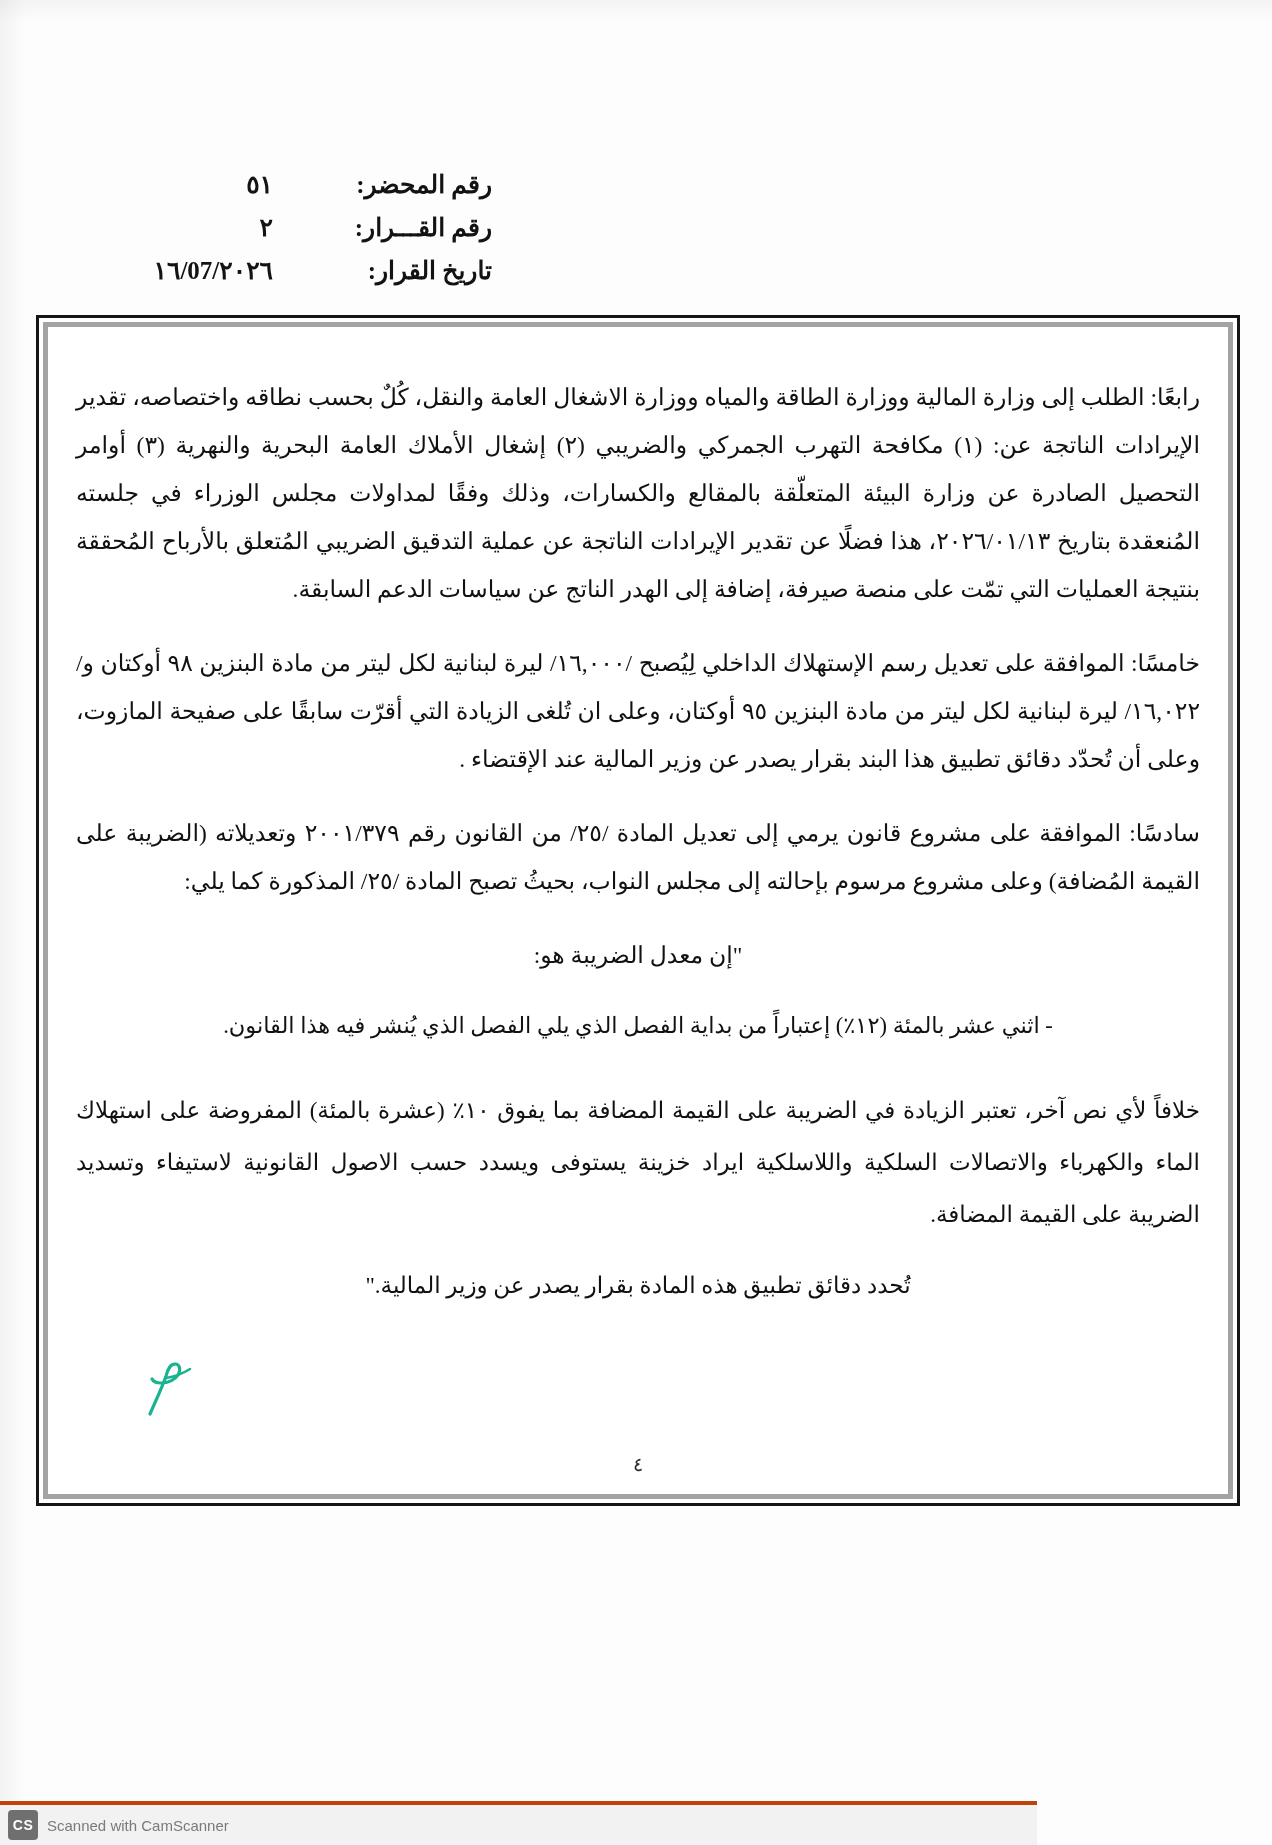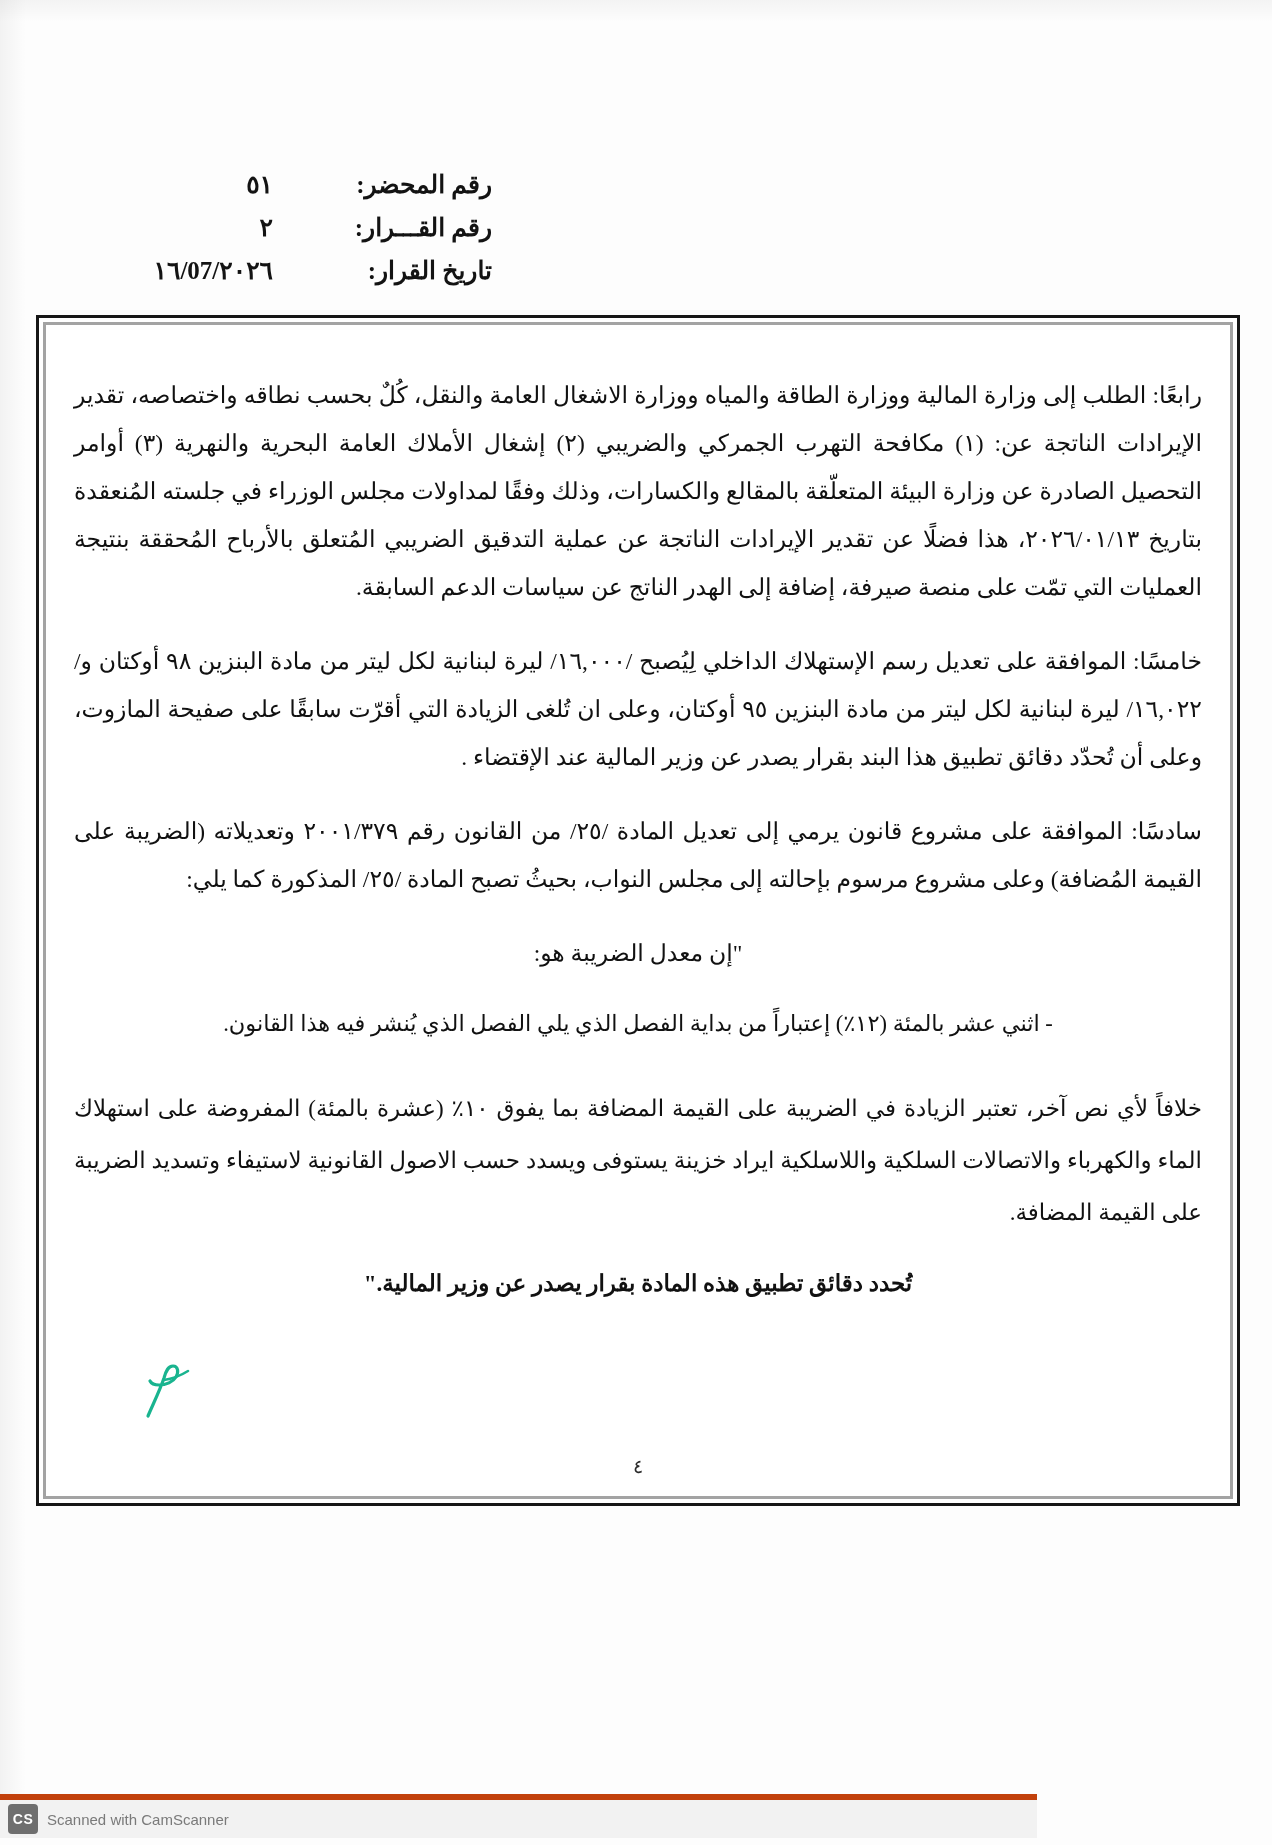--- a/index.html
+++ b/index.html
@@ -57,21 +57,21 @@
     border: 3px solid #161616;
     background: #ffffff;
     box-shadow: inset 0 0 0 1px #ffffff;
   }
   .frame-inner {
     position: absolute;
     top: 4px;
     right: 4px;
     left: 4px;
     bottom: 4px;
-    border: 3px solid #a3a3a3;
+    border: 5px solid #a3a3a3;
     padding: 9px;
   }
   .content {
     position: absolute;
     top: 46px;
     right: 28px;
     left: 28px;
     direction: rtl;
   }
 
@@ -123,21 +123,21 @@
     text-align: justify;
     text-align-last: right;
     font-weight: 500;
   }
   p.final-line {
     margin: 0;
     font-size: 23px;
     line-height: 46px;
     color: #111111;
     text-align: center;
-    font-weight: 700;
+    font-weight: 400;
   }
   .spacer-sm { height: 14px; }
 
   
   .signature {
     position: absolute;
     left: 92px;
     bottom: 70px;
     width: 70px;
     height: 66px;
@@ -151,25 +151,25 @@
     right: 0;
     text-align: center;
     font-size: 19px;
     color: #2b2b2b;
   }
 
   
   .scan-footer {
     position: absolute;
     left: 0;
-    bottom: 7px;
+    bottom: 0;
     width: 1037px;
     height: 44px;
     background: #f2f2f2;
-    border-top: 6px solid #c2410c;
+    border-top: 4px solid #c2410c;
     display: flex;
     align-items: center;
     direction: ltr;
     padding-left: 8px;
     box-sizing: border-box;
   }
   .cs-badge {
     width: 30px;
     height: 30px;
     background: #6f6f6f;

